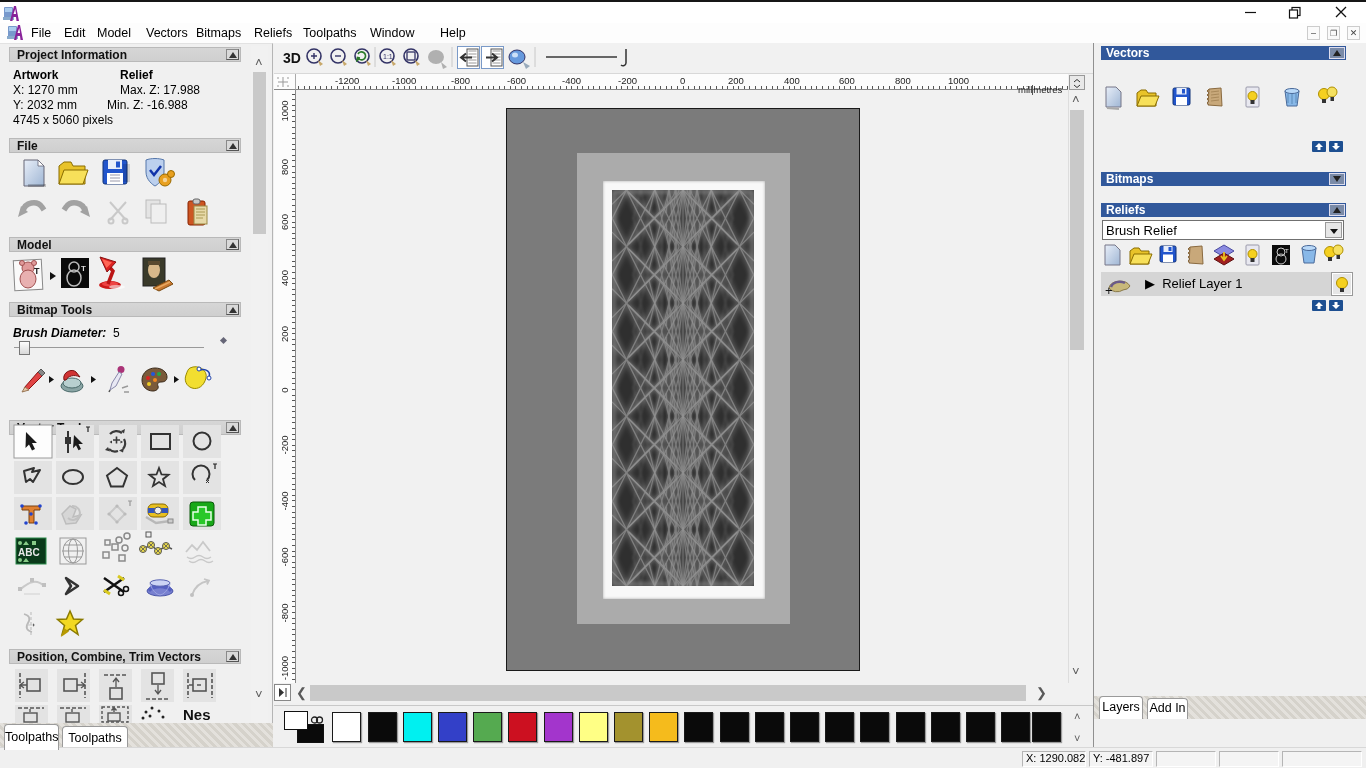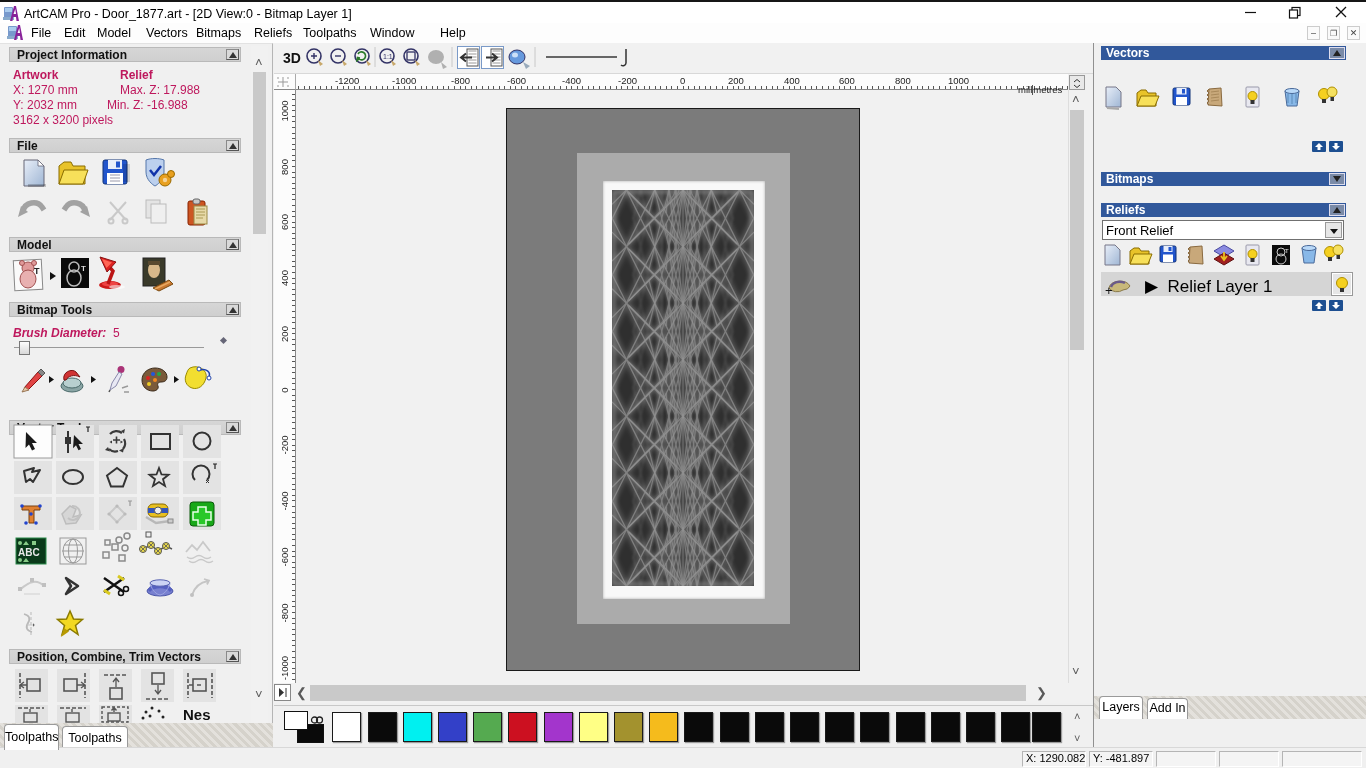--- a/index.html
+++ b/index.html
@@ -13,21 +13,21 @@
 #titletext { left:24px; top:5px; font-size:12.5px; color:#000; }
 #menubar { left:0; top:23px; width:1366px; height:20px; background:#fdfdfd; }
 .menuitem { position:absolute; top:3px; font-size:12.5px; color:#000; }
 
 
 #leftpanel { left:0; top:43px; width:273px; height:704px; background:#f0f0f0; border-top:1px solid #e2e2e2; border-right:1px solid #b5b5b5; }
 .hdr { position:absolute; left:9px; width:232px; height:15px; background:linear-gradient(#d6d6d6,#cfcfcf); border:1px solid #b9b9b9; }
 .hdr .t { position:absolute; left:7px; top:0px; font-size:12px; font-weight:bold; color:#111; line-height:15px; }
 .hdr .btn { position:absolute; right:1px; top:1px; width:13px; height:11px; background:#d9d9d9; border:1px solid #8a8a8a; border-right-color:#555; border-bottom-color:#555; }
 .hdr .btn:after { content:""; position:absolute; left:2px; top:2px; width:0; height:0; border-left:4px solid transparent; border-right:4px solid transparent; border-bottom:6px solid #333; }
-.info { position:absolute; font-size:12px; color:#be185d; }
+.info { position:absolute; font-size:12px; color:#000000; }
 .b { font-weight:bold; }
 
 
 .tab { position:absolute; background:#fff; border:1px solid #9a9a9a; border-bottom:none; border-radius:4px 4px 0 0; font-size:12.5px; text-align:center; }
 
 
 .sb-track { position:absolute; background:#f1f1f1; }
 .sb-thumb { position:absolute; background:#c9c9c9; }
 .chev { position:absolute; color:#5a5a5a; font-size:13px; }
 
@@ -66,21 +66,20 @@
 <body>
 <div class="abs" id="topstrip"></div>
 <div class="abs" id="titlebar">
   <svg class="abs" style="left:3px;top:3px" width="16" height="17" viewBox="0 0 16 17">
     <rect x="1" y="2" width="9" height="11" rx="1" fill="#7799cc"></rect>
     <rect x="2" y="3" width="7" height="4" fill="#aaccee"></rect>
     <rect x="0" y="12" width="11" height="3" fill="#88aacc"></rect>
     <path d="M7 16 L11 1 L13 1 L16 16 L13.5 16 L13 12 L10 12 L9.5 16 Z" fill="#882299"></path>
     <path d="M10.5 9 L12.3 4 L13 9 Z" fill="#fff"></path>
   </svg>
-  <div class="abs" id="titletext">ArtCAM Pro - Door_1877.art - [2D View:0 - Bitmap Layer 1]</div>
   <svg class="abs" style="left:1240px;top:0" width="115" height="21" viewBox="0 0 115 21">
     <line x1="5" y1="10.5" x2="16" y2="10.5" stroke="#111" stroke-width="1.2"></line>
     <rect x="52" y="5.5" width="8" height="8" fill="none" stroke="#111" stroke-width="1.2"></rect>
     <rect x="49.5" y="8" width="8" height="8" fill="#fff" stroke="#111" stroke-width="1.2"></rect>
     <path d="M96 5 L106 15 M106 5 L96 15" stroke="#111" stroke-width="1.3"></path>
   </svg>
 </div>
 <div class="abs" id="menubar">
   <svg class="abs" style="left:7px;top:1px" width="16" height="17" viewBox="0 0 16 17">
     <rect x="1" y="2" width="9" height="11" rx="1" fill="#7799cc"></rect>
@@ -108,21 +107,21 @@
   <div class="hdr" style="top:3px">
       <span class="t">Project Information</span>
       <span class="btn"></span>
     </div>
   <div class="info b" style="left:13px;top:24px">Artwork</div>
   <div class="info b" style="left:120px;top:24px">Relief</div>
   <div class="info" style="left:13px;top:39px">X: 1270 mm</div>
   <div class="info" style="left:120px;top:39px">Max. Z: 17.988</div>
   <div class="info" style="left:13px;top:54px">Y: 2032 mm</div>
   <div class="info" style="left:107px;top:54px">Min. Z: -16.988</div>
-  <div class="info" style="left:13px;top:69px">3162 x 3200 pixels</div>
+  <div class="info" style="left:13px;top:69px">4745 x 5060 pixels</div>
 
   <div class="hdr" style="top:94px">
       <span class="t">File</span>
       <span class="btn"></span>
     </div>
   <div class="abs" style="left:0;top:112px" id="filerow1"></div>
 
   <div class="hdr" style="top:193px">
       <span class="t">Model</span>
       <span class="btn"></span>
@@ -1032,21 +1031,21 @@
       </svg></div>
   <div class="bluehdr" style="top:129px">
       <span class="t">Bitmaps</span>
       <span class="btn down"></span>
     </div>
   <div class="bluehdr" style="top:160px">
       <span class="t">Reliefs</span>
       <span class="btn"></span>
     </div>
   <div class="combo" style="top:177px">
-      <span class="t">Front Relief</span>
+      <span class="t">Brush Relief</span>
       <span class="arr"></span>
     </div>
   <svg class="abs" style="left:0;top:200px" width="260" height="26" viewBox="0 0 260 26">
     <g transform="translate(9,2)">
         <path d="M2 0 H12 L17 5 V20 H2 Z" fill="url(#pageg)" stroke="#778"></path>
       </g>
     <g transform="translate(36,4)">
         <path d="M0 4 L4 1 H9 L11 4 H19 V17 H0 Z" fill="#e8c32a" stroke="#8a6d00"></path>
         <path d="M0 17 L4 7 H22 L18 17 Z" fill="#f7e05a" stroke="#8a6d00"></path>
       </g>
@@ -1085,21 +1084,21 @@
         <circle cx="14" cy="6" r="5" fill="#f5e060" stroke="#b09000"></circle>
         <rect x="12.5" y="11" width="3.5" height="4" fill="#333"></rect>
       </g>
   </svg>
   <div class="layerrow" style="top:229px">
     <svg class="abs" style="left:4px;top:0px" width="30" height="24">
         <path d="M4 16 a11 8 0 0 1 21 -2 a8 6 0 0 1 -7 4 a9 7 0 0 1 -14 -2 z" fill="#c8b87a" stroke="#8a7a4a"></path>
         <path d="M6 15 a9 7 0 0 1 14 -4" fill="none" stroke="#6a5a8a" stroke-width="2.5"></path>
         <text x="0" y="23" font-size="13" fill="#111">+</text>
       </svg>
-    <span class="abs" style="left:44px;top:4px;font-size:17px">▶&nbsp; Relief Layer 1</span>
+    <span class="abs" style="left:44px;top:4px;font-size:13px">▶&nbsp; Relief Layer 1</span>
     <div class="abs" style="left:231px;top:1px;width:20px;height:22px;background:#e6e6e6;border:1px solid #fff;outline:1px solid #999"><svg width="18" height="20">
           <circle cx="9" cy="9" r="5.5" fill="#f5d020" stroke="#b09000"></circle>
           <rect x="7" y="14" width="4" height="4" fill="#333"></rect>
         </svg></div>
   </div>
   <div class="updn" style="left:218px;top:257px"><svg width="14" height="11">
         <path d="M7 2 L11 6 H8.5 V9 H5.5 V6 H3 Z" fill="#fff"></path>
       </svg></div>
   <div class="updn" style="left:235px;top:257px"><svg width="14" height="11">
         <path d="M7 9 L11 5 H8.5 V2 H5.5 V5 H3 Z" fill="#fff"></path>

